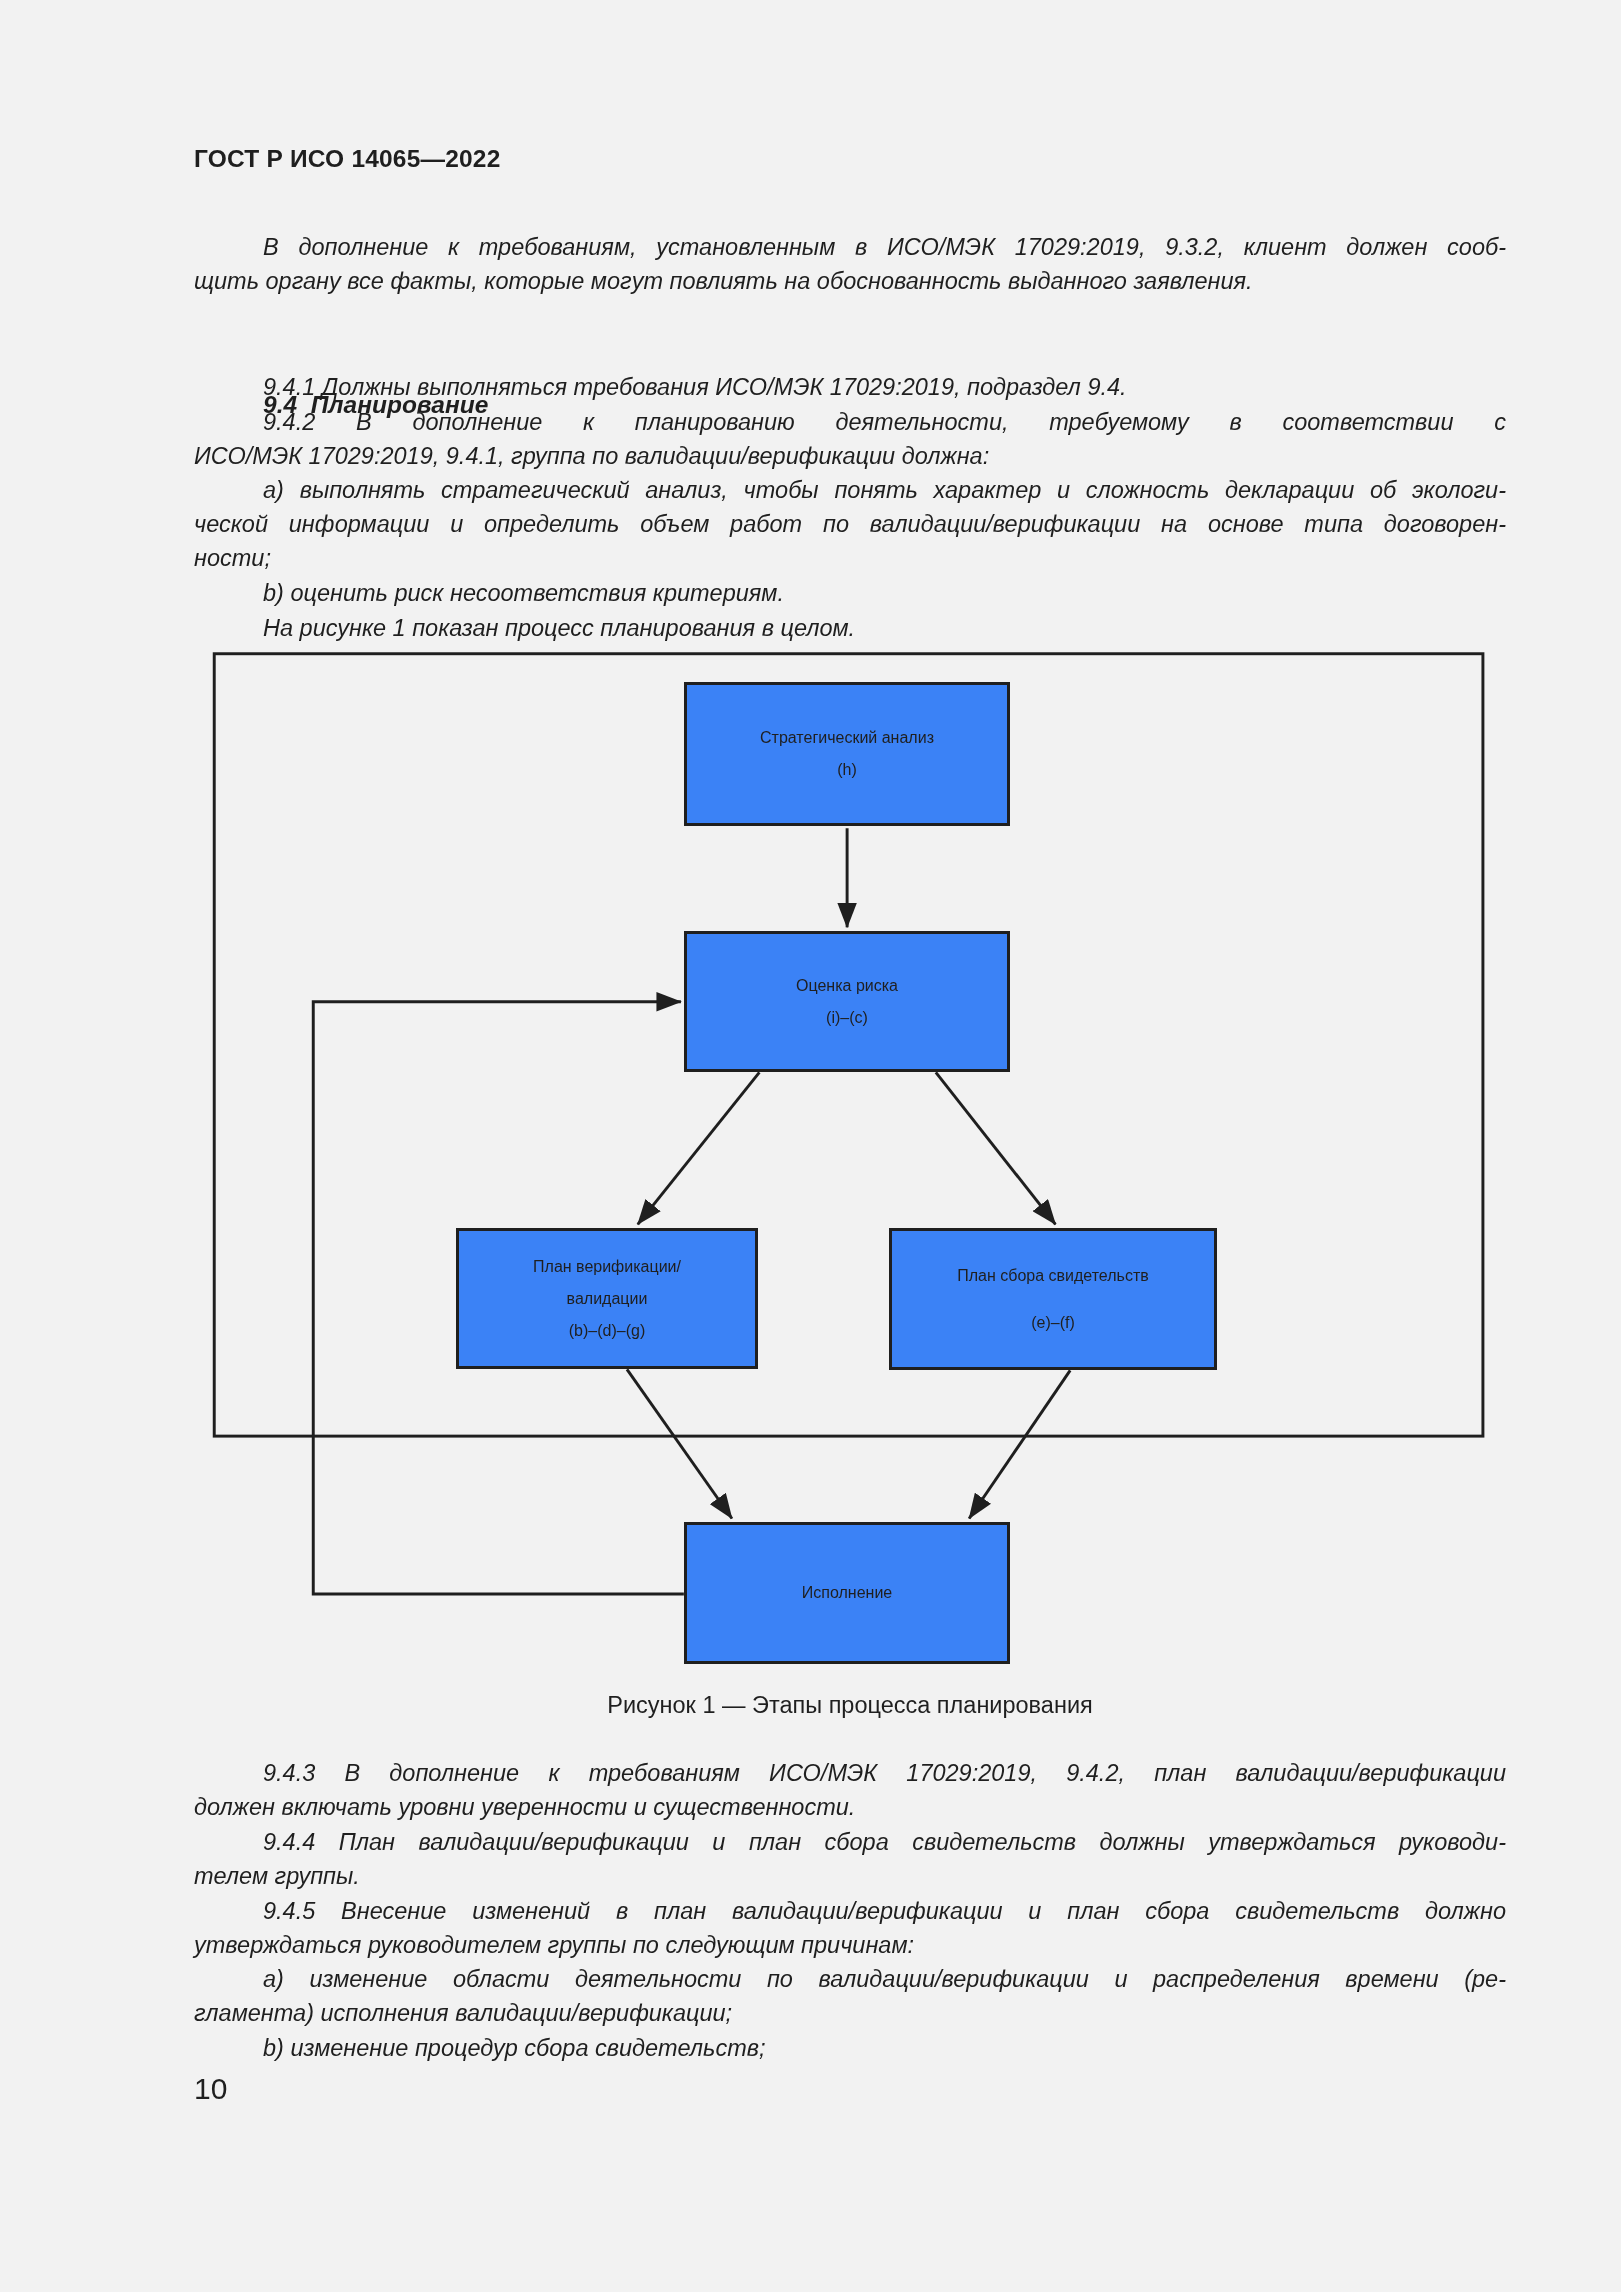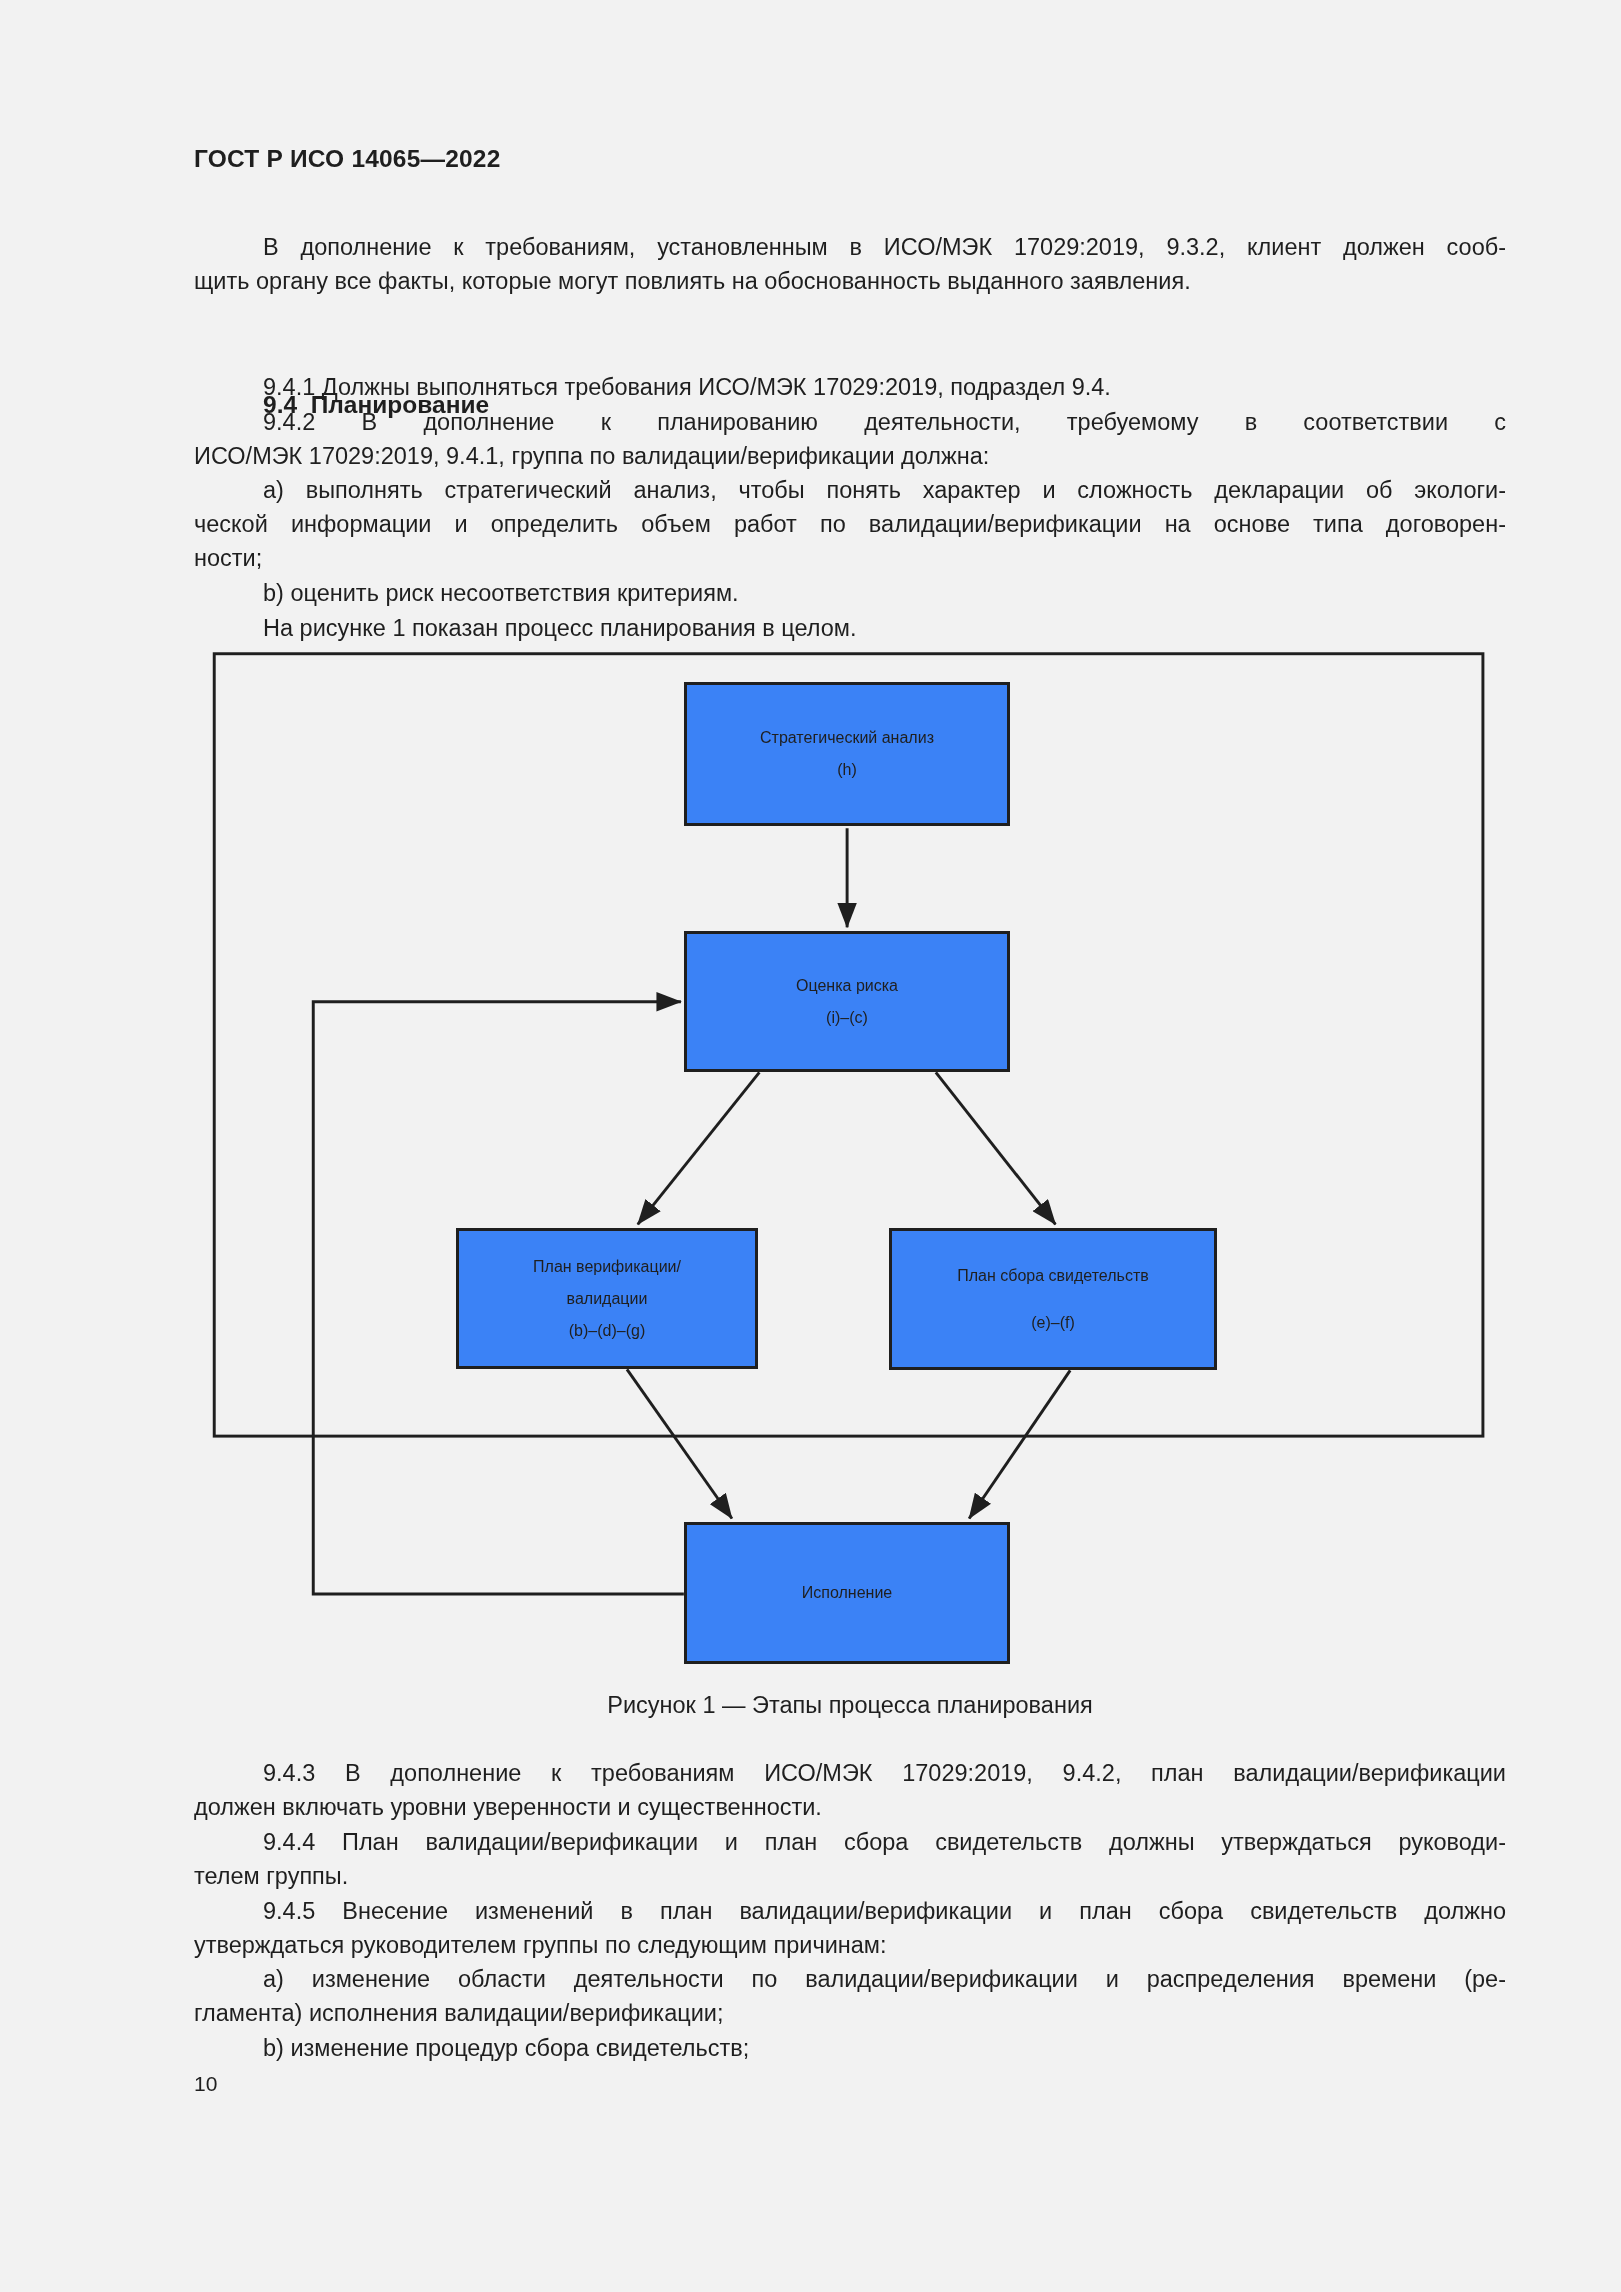--- a/index.html
+++ b/index.html
@@ -10,30 +10,30 @@
     overflow:hidden;
   }
   .hdr {
     position:absolute; left:194px; top:145px;
     font-size:24.5px; font-weight:bold; letter-spacing:0.2px;
   }
   .tblock {
     position:absolute; left:194px; width:1312px;
     font-size:23.5px; line-height:34px;
   }
-  .line { min-height:34px; }
+  .line { min-height:34px;font-style:italic; }
   .ind { text-indent:69px; }
   .jfull { text-align:justify; text-align-last:justify; }
   .bold { font-weight:bold; white-space:pre; font-size:24.5px; }
   .caption {
     position:absolute; left:194px; top:1692px; width:1312px;
     font-size:23.5px; text-align:center;
   }
   .pagenum {
-    position:absolute; left:194px; top:2072px; font-size:21px;text-align:right;
+    position:absolute; left:194px; top:2072px; font-size:30px;text-align:right;
   }
   .connectors { position:absolute; left:176px; top:637px; width:1353px; height:1059px; }
   .connectors line, .connectors polyline, .connectors rect {
     stroke:#1f1f1f; fill:none;
   }
   .fbox {
     position:absolute; box-sizing:border-box;
     border:3.9px solid #1f1f1f; background:#3b82f6;
     display:flex; flex-direction:column; align-items:center; justify-content:center;
     text-align:center; font-size:16px; line-height:32px;

